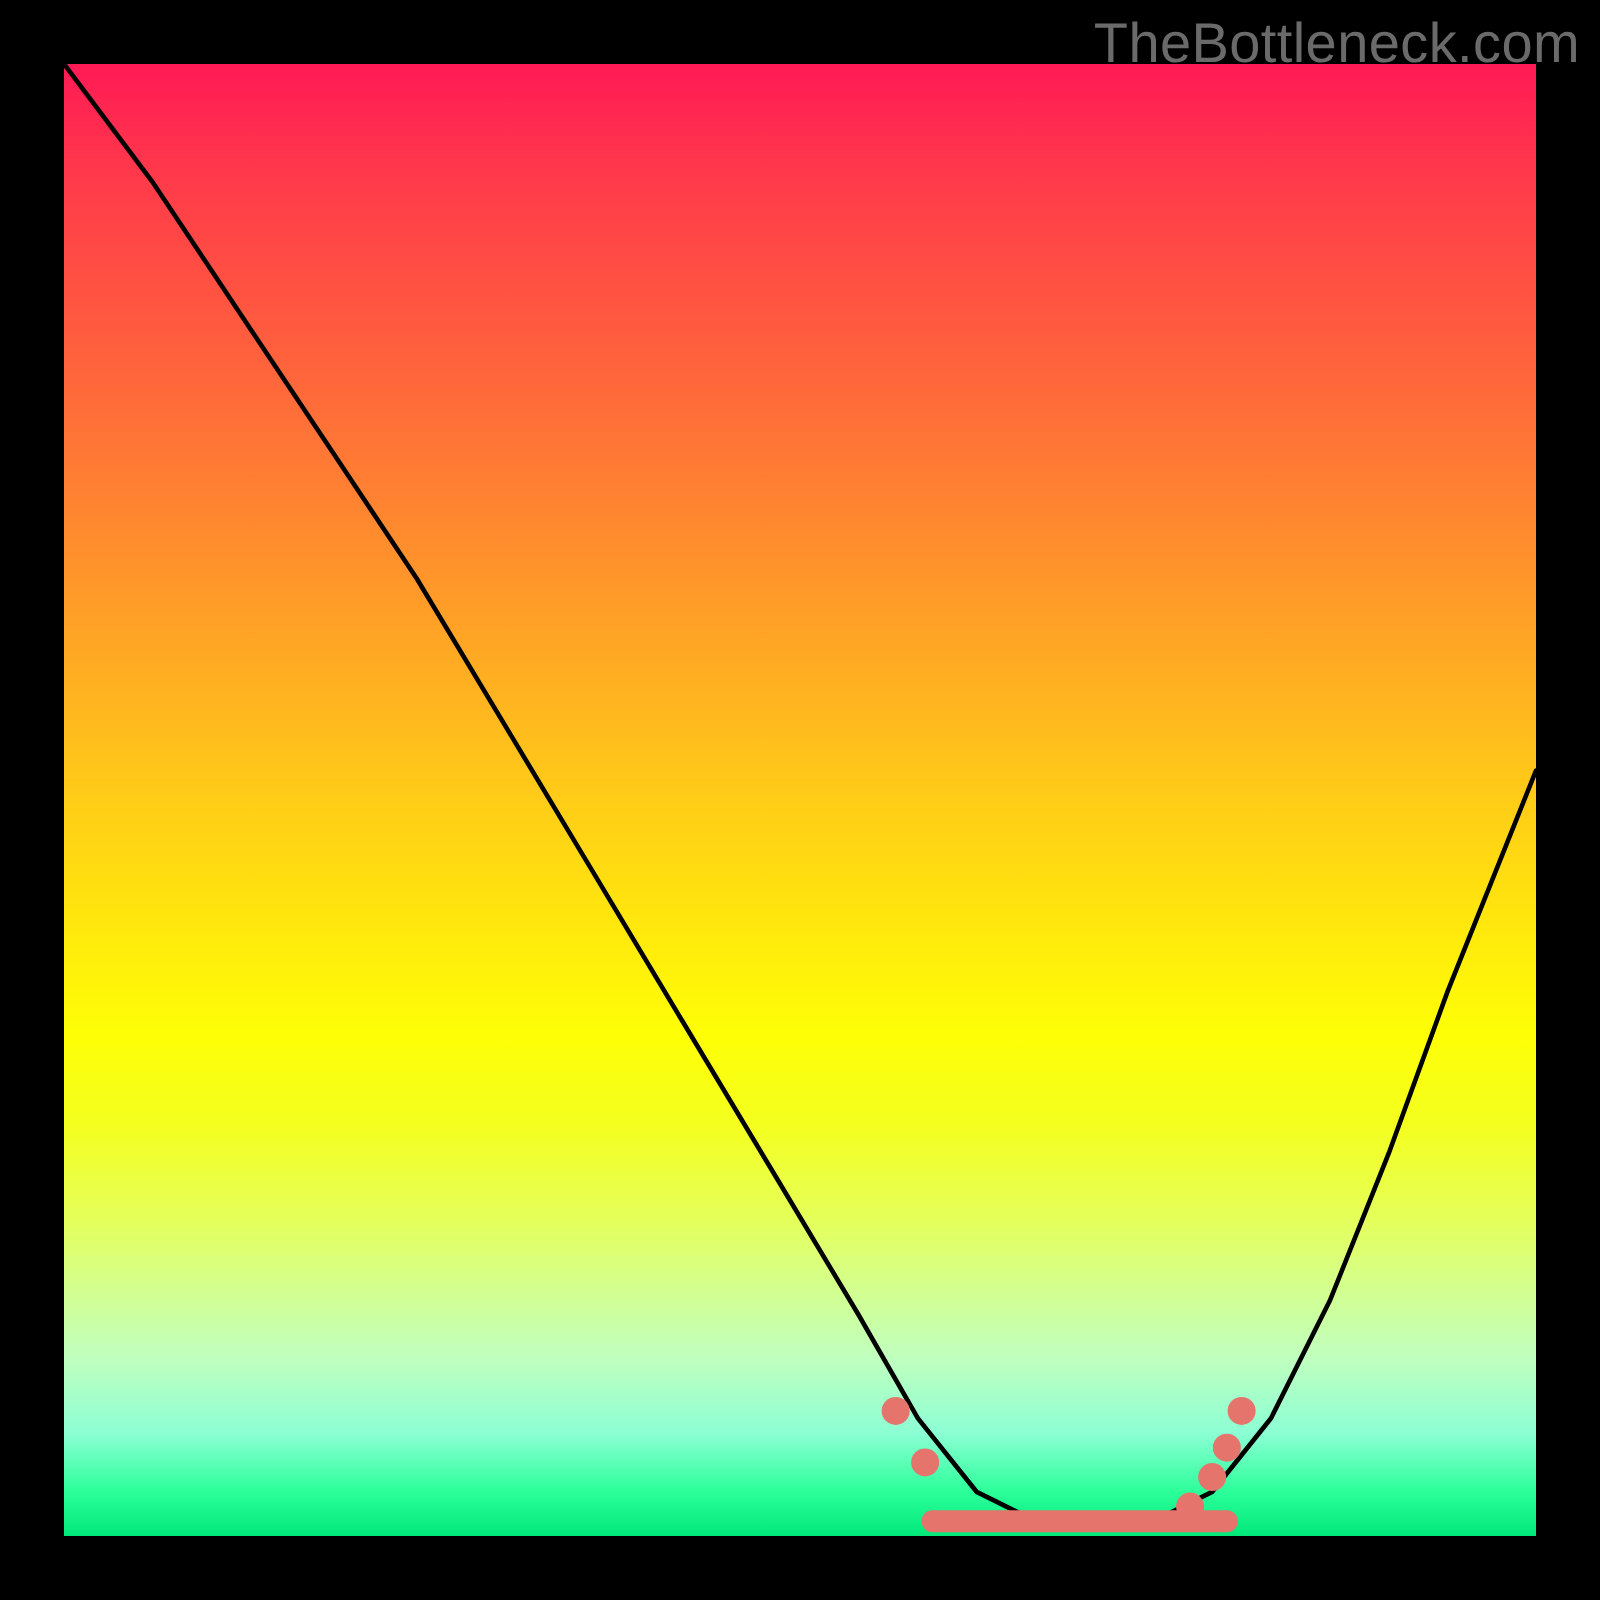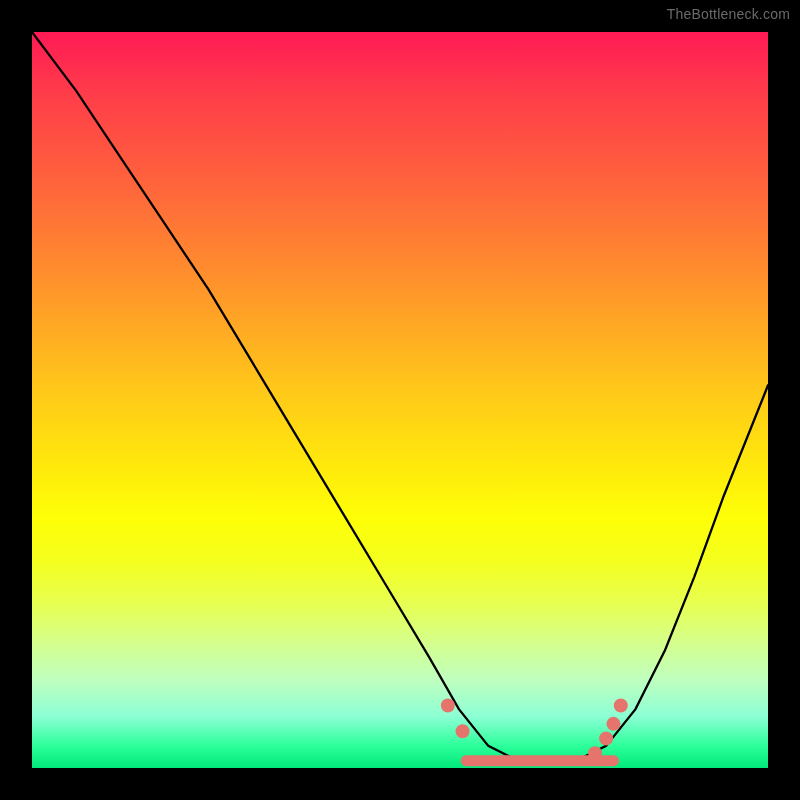--- a/index.html
+++ b/index.html
@@ -32,21 +32,21 @@
       #bfffbf 88%,
       #8cffd4 93%,
       #2cff9a 97%,
       #00e87a 100%);
   }
   .watermark {
     position: absolute;
     top: 6px;
     right: 10px;
     color: #6a6a6a;
-    font-size: 14px;
+    font-size: 28px;
     letter-spacing: 0.2px;
     font-weight: 500;
   }
   svg {
     position: absolute;
     left: 0;
     top: 0;
   }
   .curve {
     fill: none;

